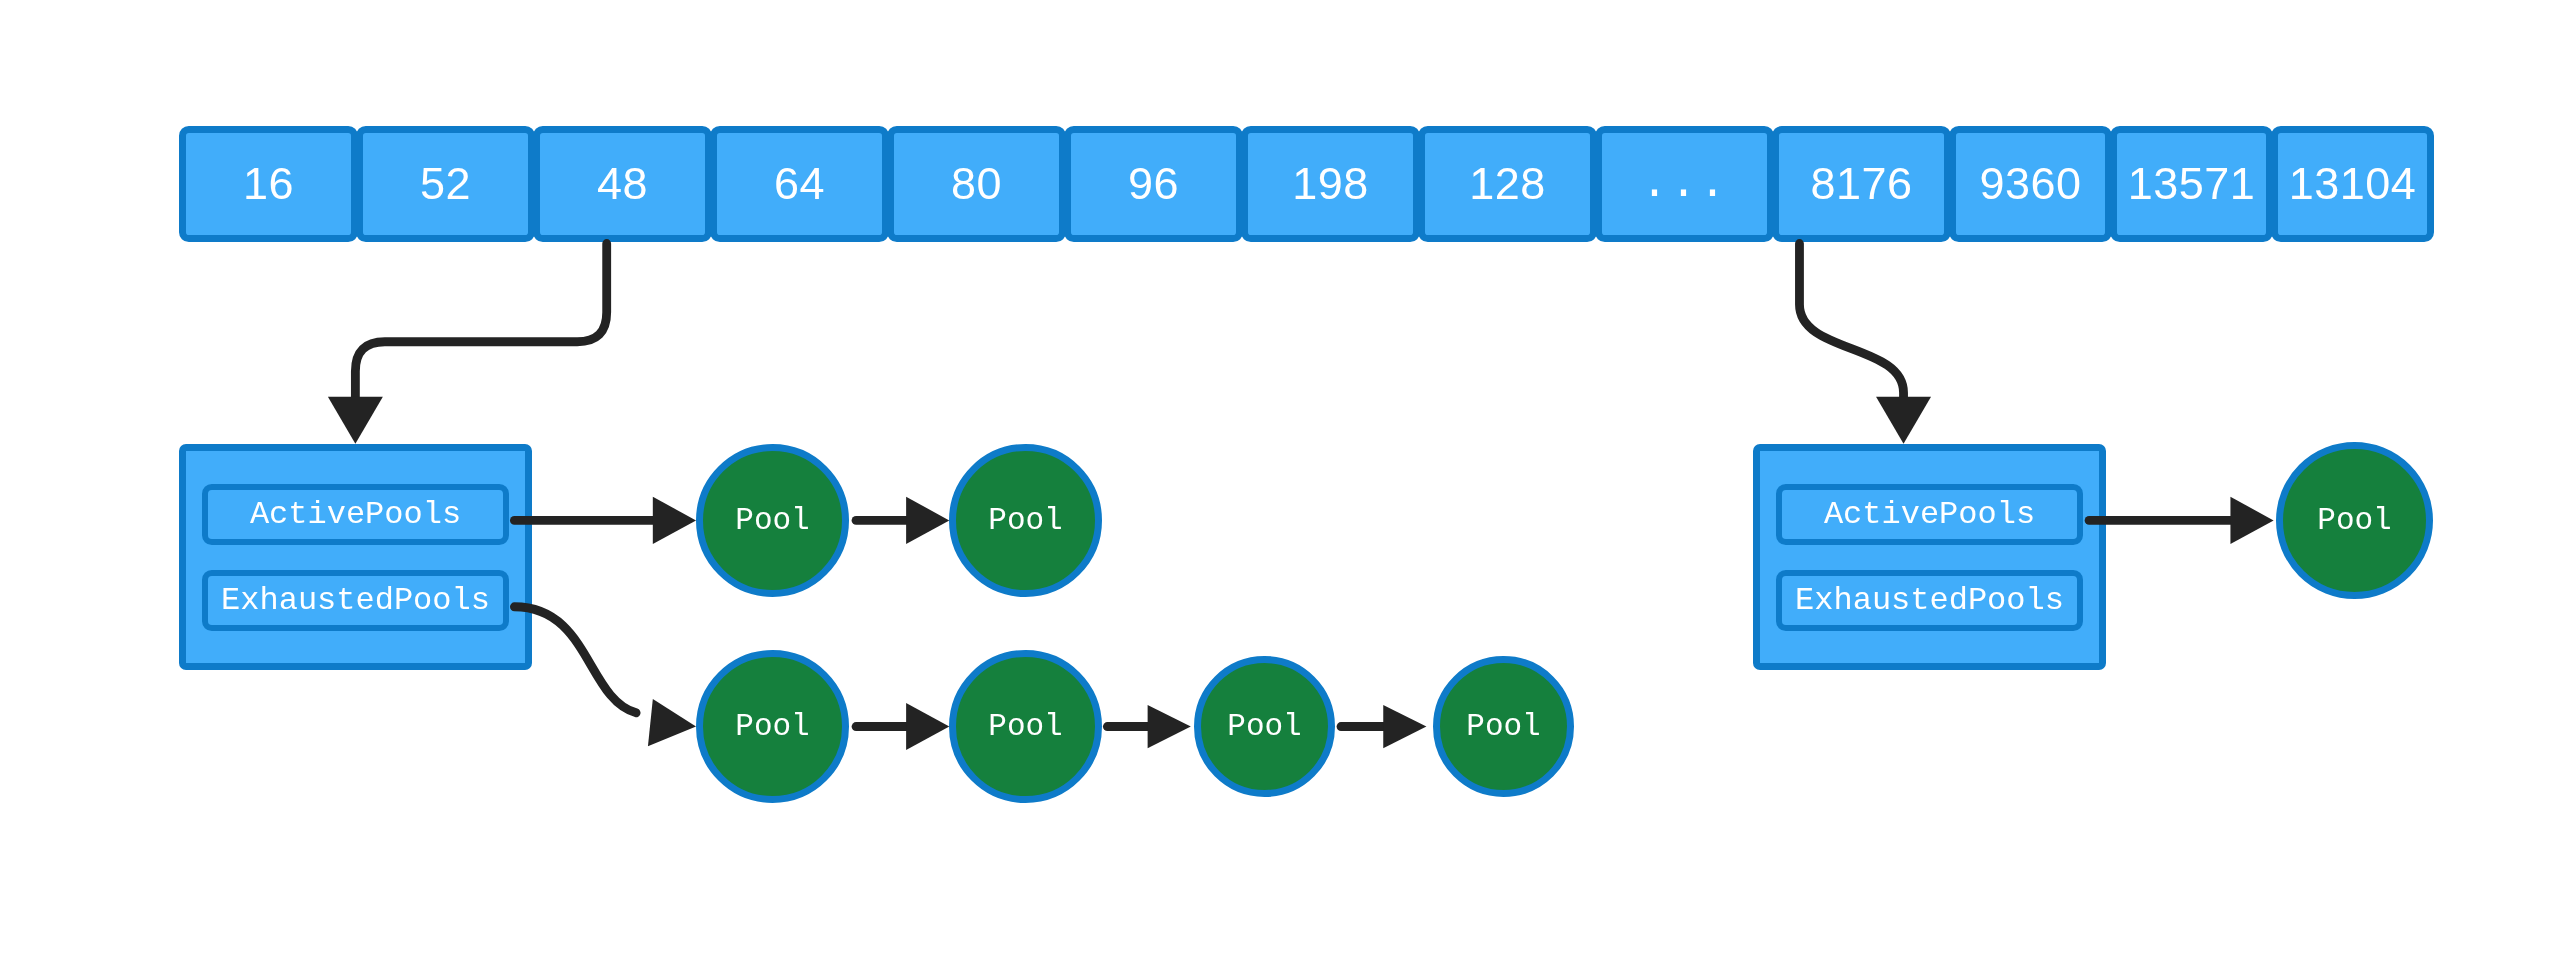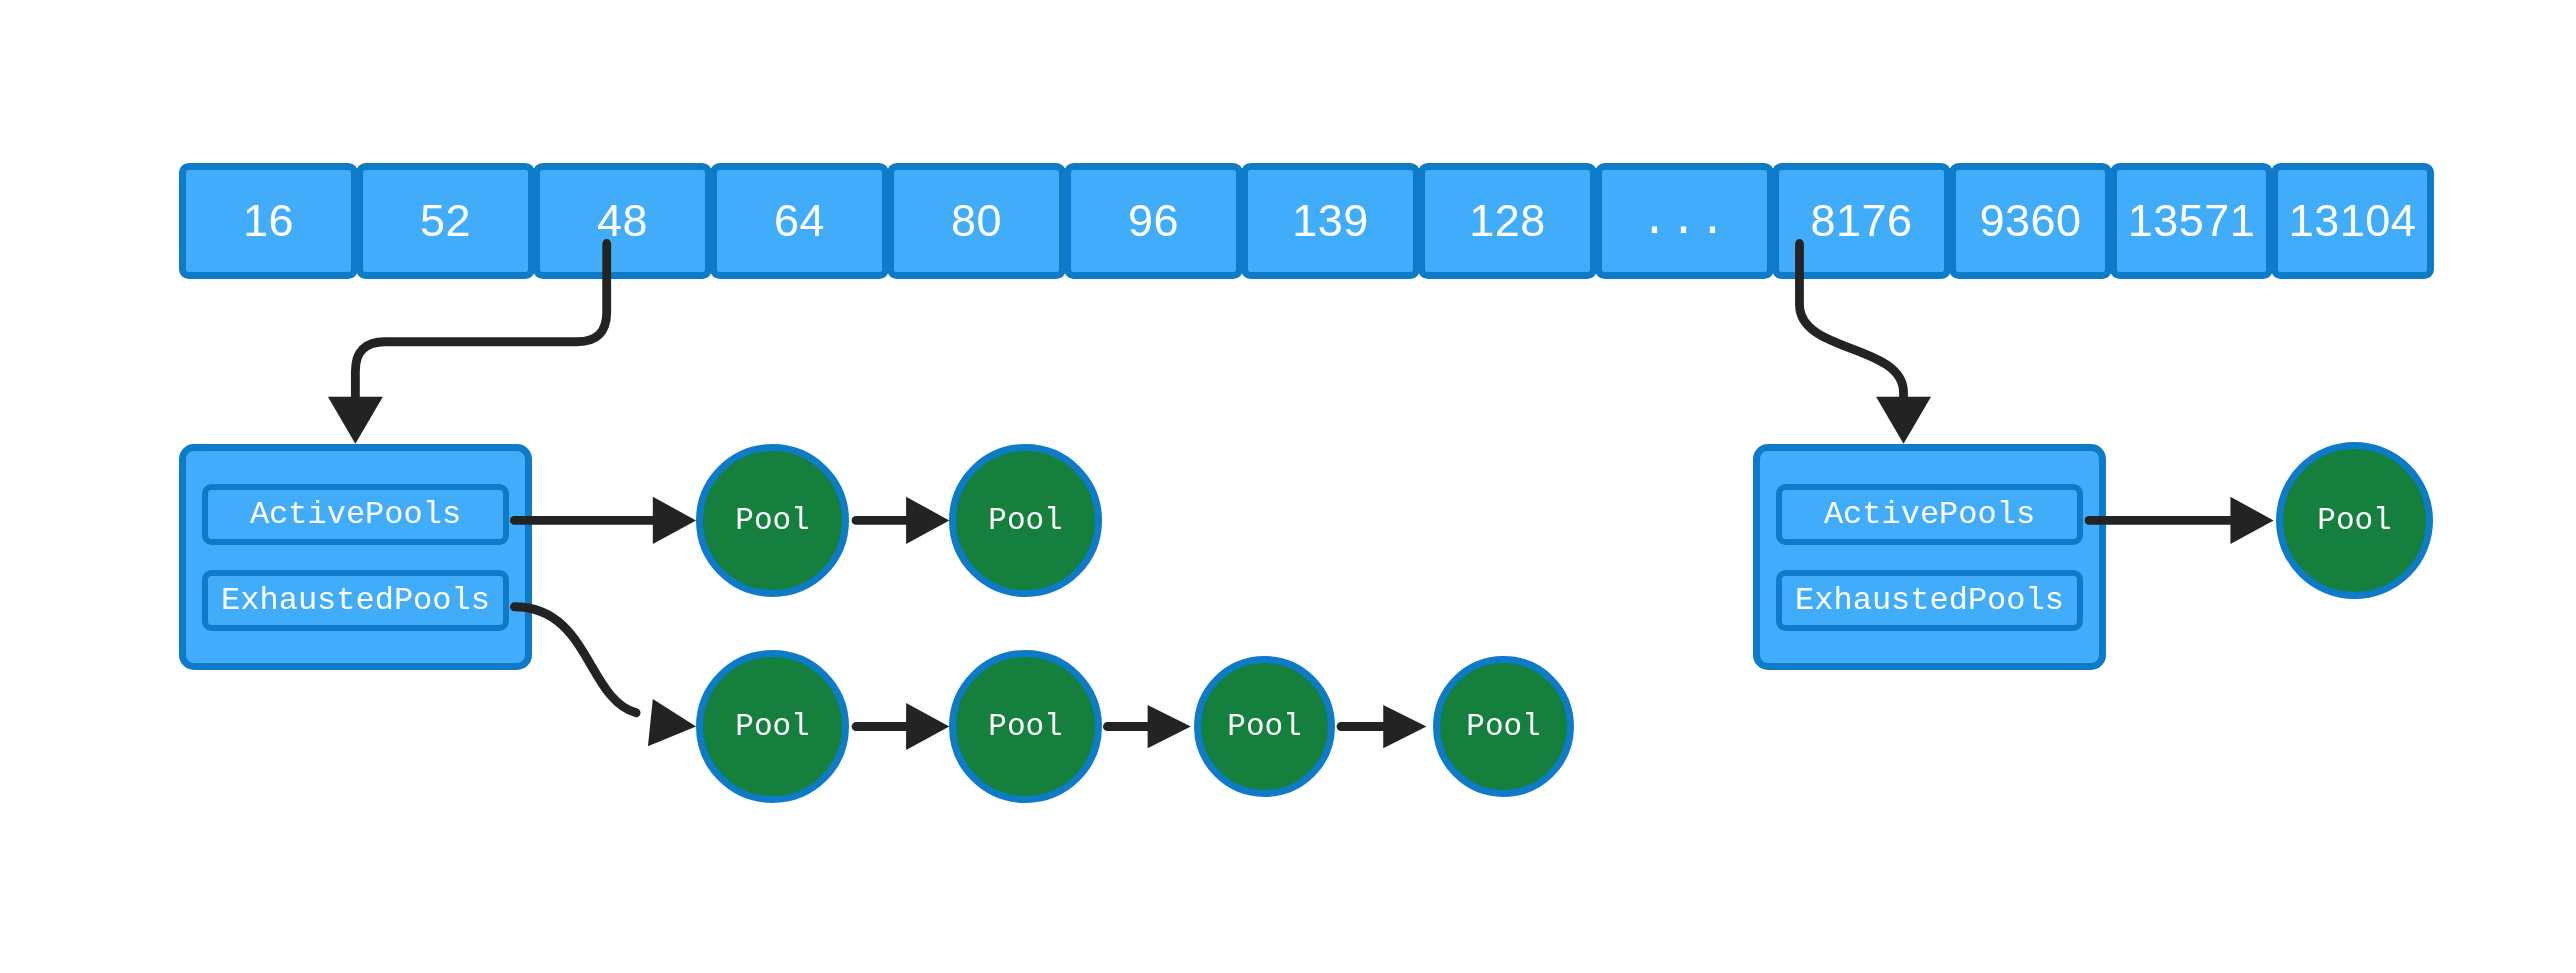--- a/index.html
+++ b/index.html
@@ -64,21 +64,21 @@
     font-family: "Liberation Mono", monospace;
     font-size: 45px;
     letter-spacing: 2px;
   }
   
   .node-box {
     position: absolute;
     box-sizing: border-box;
     background: #41adfa;
     border: 7.9px solid #0e7bc9;
-    border-radius: 15px;
+    border-radius: 7px;
     padding: 15.7px;
     display: flex;
     flex-direction: column;
     justify-content: center;
     gap: 25px;
   }
   .node-field {
     box-sizing: border-box;
     background: #41adfa;
     border: 6.9px solid #0e7bc9;
@@ -104,28 +104,28 @@
     display: flex;
     align-items: center;
     justify-content: center;
   }
 </style>
 </head>
 <body>
 
 <div id="stage">
 
-  <div class="array-row" id="size-class-array" style="left:179px; top:126px;margin-top:37px;">
+  <div class="array-row" id="size-class-array" style="left:179px; top:126px;">
       <div class="array-cell" style="width: 179px;">16</div>
       <div class="array-cell" style="width: 179px;">52</div>
       <div class="array-cell" style="width: 179px;">48</div>
       <div class="array-cell" style="width: 179px;">64</div>
       <div class="array-cell" style="width: 179px;">80</div>
       <div class="array-cell" style="width: 179px;">96</div>
-      <div class="array-cell" style="width: 179px;">139</div>
+      <div class="array-cell" style="width: 179px;">198</div>
       <div class="array-cell" style="width: 179px; text-align: center;">128</div>
       <div class="array-cell ellipsis" style="width: 179px;">...</div>
       <div class="array-cell" style="width: 179px;">8176</div>
       <div class="array-cell" style="width: 163px;">9360</div>
       <div class="array-cell" style="width: 163px;">13571</div>
       <div class="array-cell" style="width: 163px;">13104</div>
     </div>
 
   <div class="node-box" id="node-left" style="left:179px; top:444px; width:353px; height:226px;">
     <div class="node-field">ActivePools</div>

